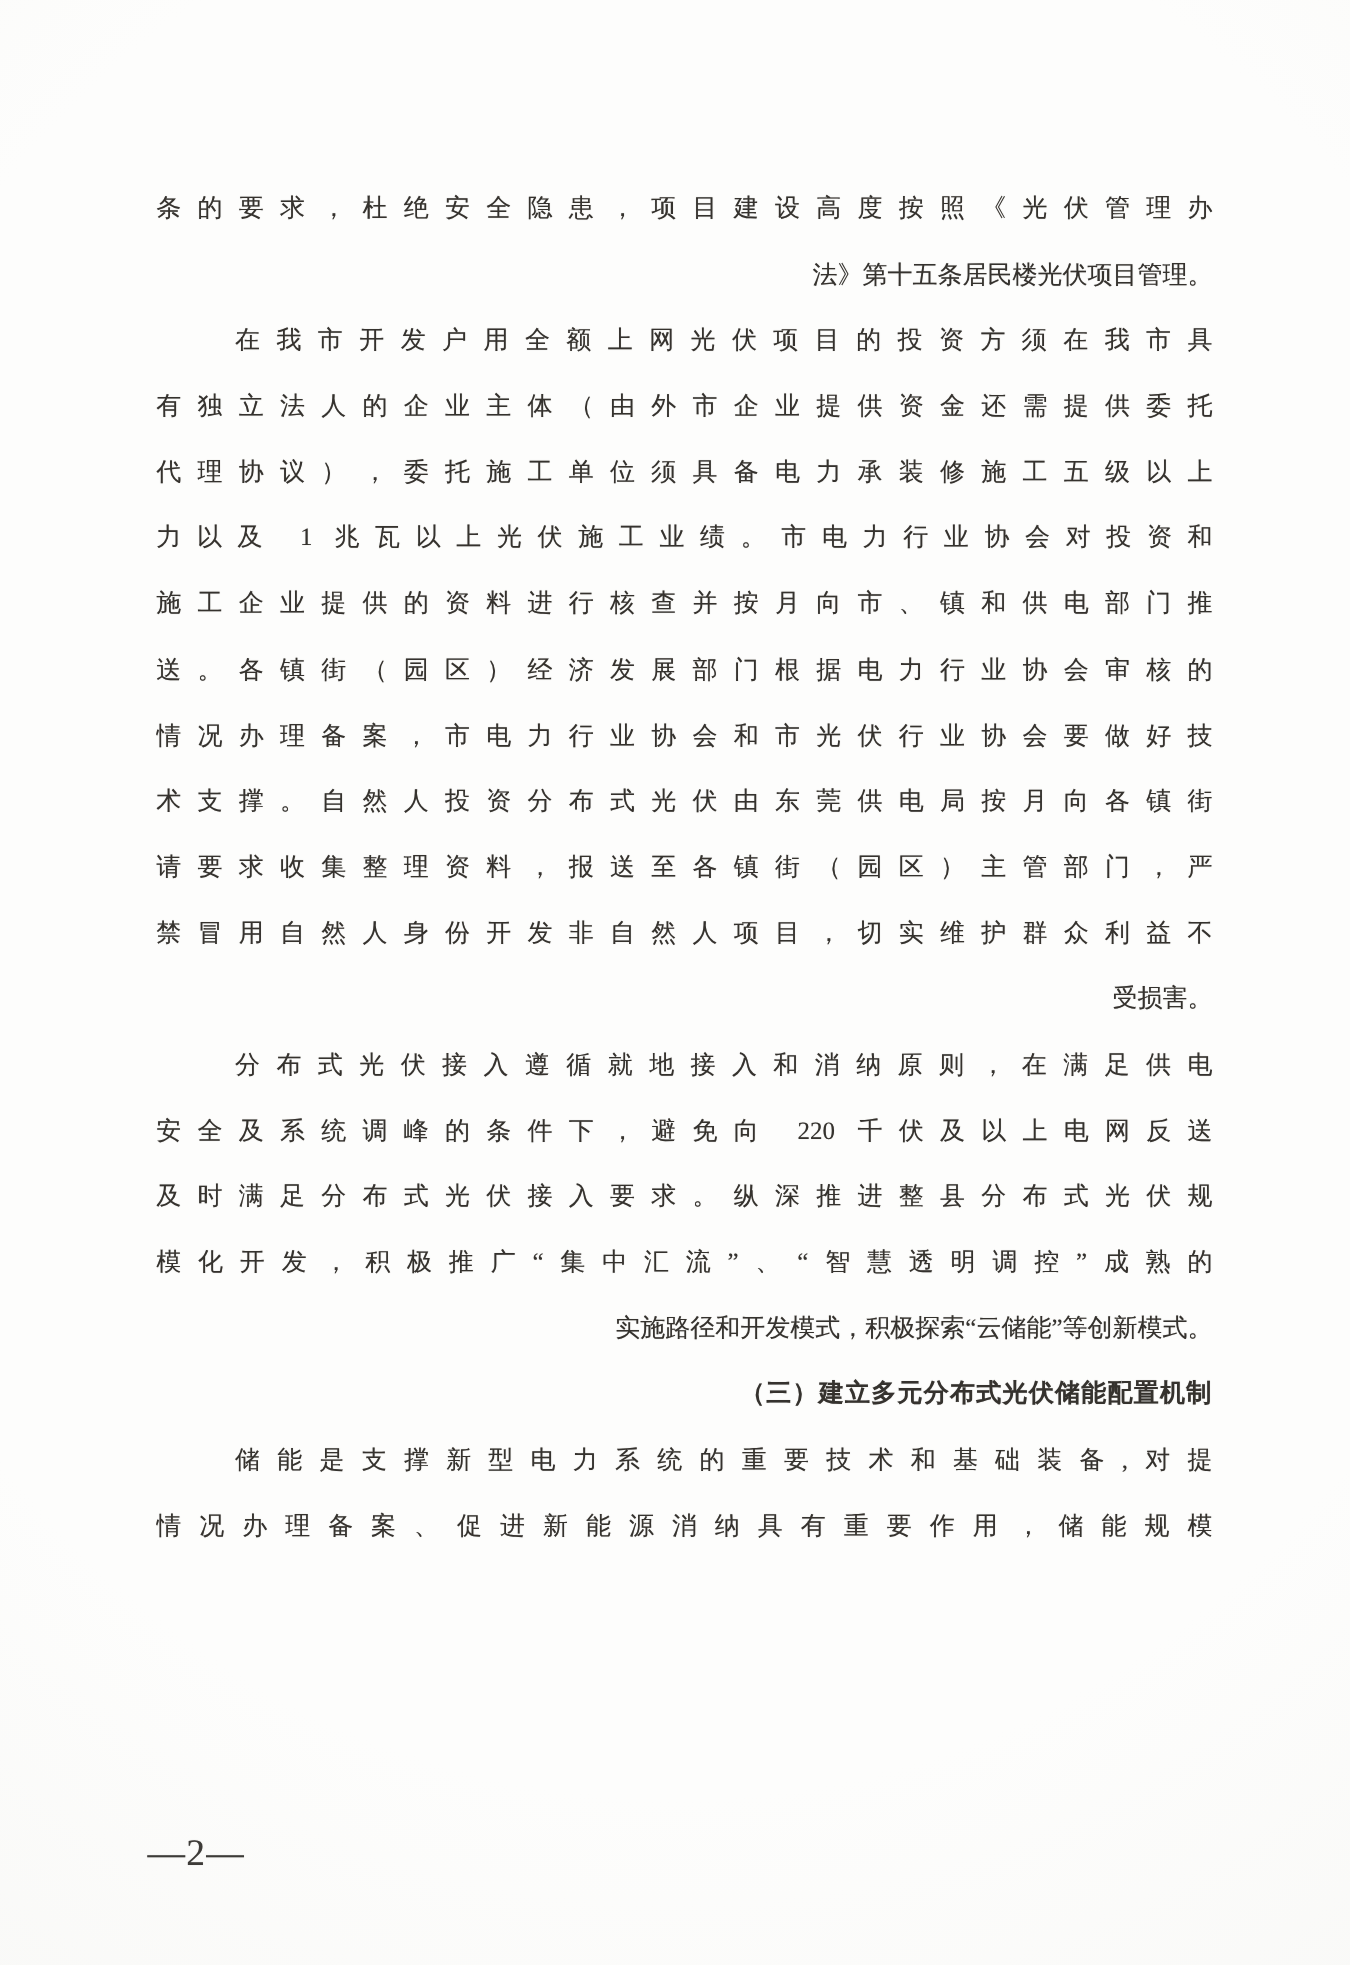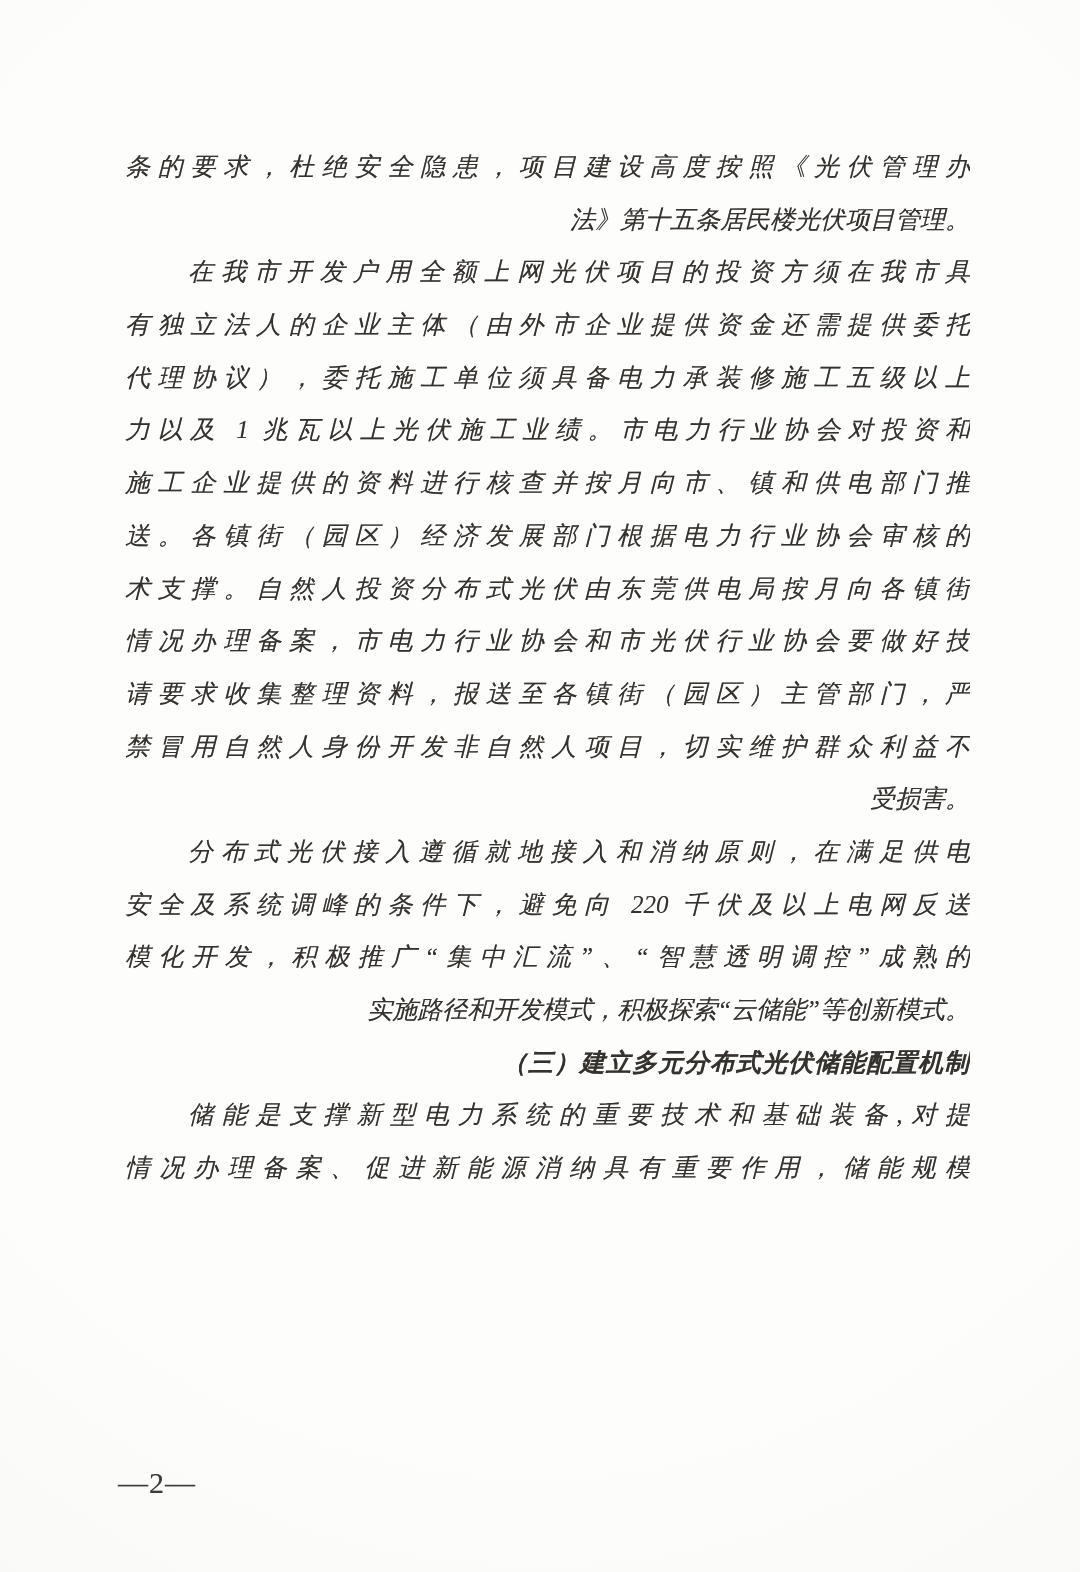--- a/index.html
+++ b/index.html
@@ -16,23 +16,22 @@
     height: 1572px;
     background: radial-gradient(ellipse 120% 90% at 50% 42%, #fdfdfc 55%, #f8f8f6 85%, #f3f3f1 100%);
     font-family: "Liberation Serif", "DejaVu Serif", serif;
   }
   .text-column {
     position: absolute;
     left: 125px;
     top: 141px;
     width: 845px;
     color: #35322e;
-    font-size: 25px;
+    font-size: 20px;
     text-shadow: 0 0 0.6px rgba(90, 86, 80, 0.55);
-    font-style: italic;
   }
   .line {
     height: 52.7px;
     line-height: 52.7px;
     text-align: right;
     overflow: hidden;
   }
   .line.fill {
     text-align: justify;
     text-align-last: justify;
@@ -62,27 +61,28 @@
 <div class="page">
   <div class="text-column" id="text-column">
       <div class="line fill">条的要求，杜绝安全隐患，项目建设高度按照《光伏管理办</div>
       <div class="line">法》第十五条居民楼光伏项目管理。</div>
       <div class="line fill indent">在我市开发户用全额上网光伏项目的投资方须在我市具</div>
       <div class="line fill">有独立法人的企业主体（由外市企业提供资金还需提供委托</div>
       <div class="line fill">代理协议），委托施工单位须具备电力承装修施工五级以上</div>
       <div class="line fill">力以及 1 兆瓦以上光伏施工业绩。市电力行业协会对投资和</div>
       <div class="line fill">施工企业提供的资料进行核查并按月向市、镇和供电部门推</div>
       <div class="line fill">送。各镇街（园区）经济发展部门根据电力行业协会审核的</div>
+      <div class="line fill">情况办理备案，市电力行业协会和市光伏行业协会要做好技</div>
       <div class="line fill">术支撑。自然人投资分布式光伏由东莞供电局按月向各镇街</div>
-      <div class="line fill">情况办理备案，市电力行业协会和市光伏行业协会要做好技</div>
       <div class="line fill">请要求收集整理资料，报送至各镇街（园区）主管部门，严</div>
       <div class="line fill">禁冒用自然人身份开发非自然人项目，切实维护群众利益不</div>
       <div class="line">受损害。</div>
       <div class="line fill indent">分布式光伏接入遵循就地接入和消纳原则，在满足供电</div>
       <div class="line fill">安全及系统调峰的条件下，避免向 220 千伏及以上电网反送</div>
+      <div class="line fill">及时满足分布式光伏接入要求。纵深推进整县分布式光伏规</div>
       <div class="line fill">模化开发，积极推广“集中汇流”、“智慧透明调控”成熟的</div>
       <div class="line">实施路径和开发模式，积极探索“云储能”等创新模式。</div>
       <div class="line heading indent">（三）建立多元分布式光伏储能配置机制</div>
       <div class="line fill indent">储能是支撑新型电力系统的重要技术和基础装备,对提</div>
       <div class="line fill">情况办理备案、促进新能源消纳具有重要作用，储能规模</div>
     </div>
   <div class="page-number">—2—</div>
 </div>
 
 </body></html>

